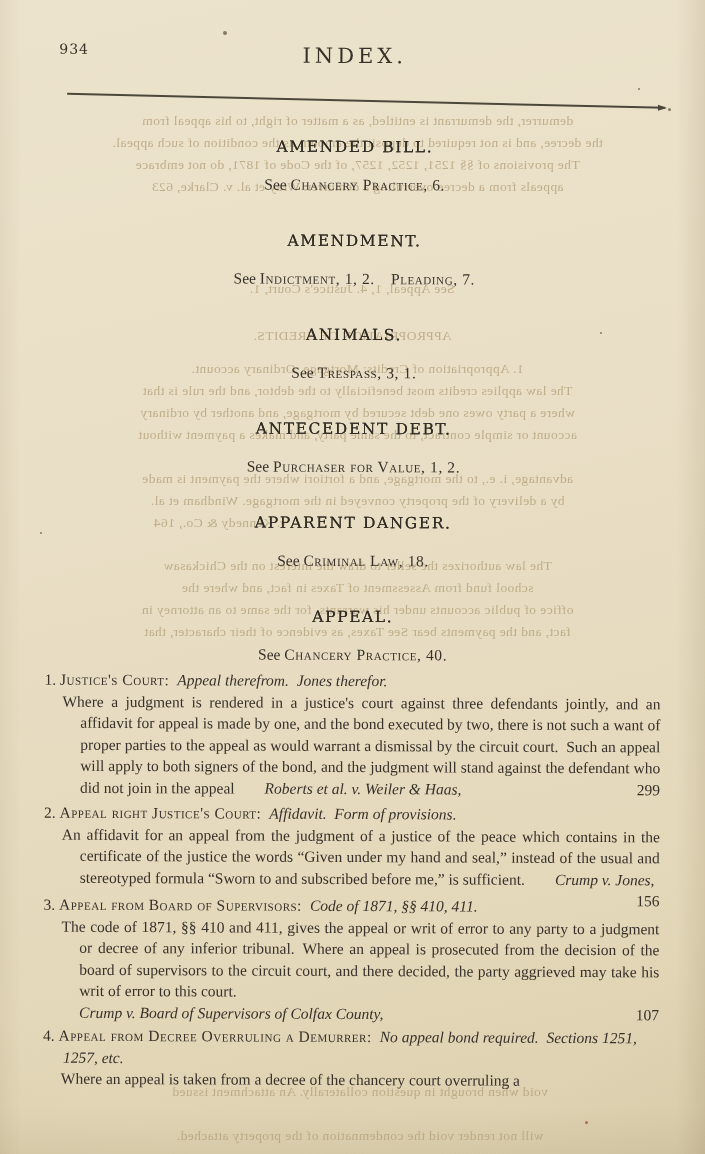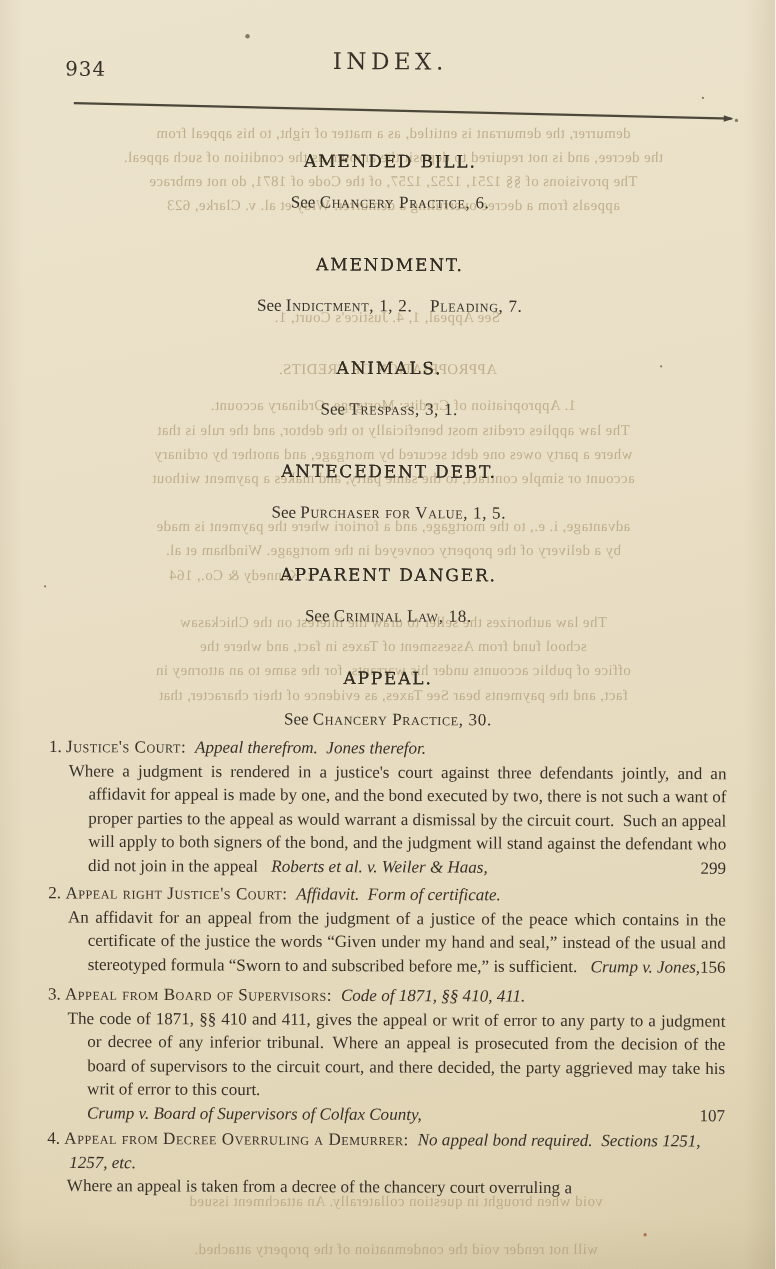--- a/index.html
+++ b/index.html
@@ -15,21 +15,21 @@
           linear-gradient(0deg, rgba(110,88,48,.07) 0, rgba(110,88,48,0) 4%);}
   
   .bleed-layer{position:absolute;inset:0;z-index:1;}
   .bleed-line{position:absolute;transform:scaleX(-1);
         font:13.5px "Liberation Serif",serif;color:#b5a27c;opacity:.8;
         filter:blur(.45px);white-space:nowrap;overflow:hidden;
         text-align:center;letter-spacing:.4px;}
   
   .content{position:absolute;inset:0;z-index:2;transform:rotate(.25deg);}
   .header{position:relative;height:0;}
-  .pagenum{position:absolute;left:57px;top:54px;font-size:18px;letter-spacing:1px;
+  .pagenum{position:absolute;left:57px;top:42px;font-size:14px;letter-spacing:1px;
         font-family:"DejaVu Serif",serif;}
   .title{position:absolute;left:0;right:0;top:44px;margin:0;text-align:center;
         font-family:"DejaVu Serif",serif;font-size:21px;font-weight:normal;
         letter-spacing:4px;}
   .rule{position:absolute;left:65px;top:94px;width:598px;height:2px;
         background:#4c473b;transform:rotate(1.1deg);transform-origin:left center;}
   .rule-tip{position:absolute;right:-2px;top:-2px;width:0;height:0;
         border-left:9px solid #4c473b;border-top:3px solid transparent;
         border-bottom:3px solid transparent;}
   .sections{padding:100px 44px 0 45px;}
@@ -43,21 +43,21 @@
   .entry{margin-top:4px;}
   .entry:nth-of-type(1){margin-top:6px;}
   .entry:nth-of-type(3){margin-top:6px;}
   .entry:nth-of-type(4){margin-top:2px;}
   .entry-head{font-size:15.5px;line-height:21.5px;
         padding-left:20px;text-indent:-20px;}
   .entry-label{font-variant:small-caps;letter-spacing:.5px;}
   .entry-subtitle{font-style:italic;margin-left:8px;}
   .entry-body{margin:0;font-size:15.5px;line-height:21.5px;text-align:justify;
         padding-left:36px;text-indent:-18px;}
-  .cite{font-style:italic;margin-left:12px;}
+  .cite{font-style:italic;margin-left:30px;}
   .cite-line{display:block;text-indent:0;}
   .pageref{float:right;font-style:normal;}
   
   .speck{position:absolute;background:#6b5f48;border-radius:50%;opacity:.8;z-index:3;}
   .speck:nth-of-type(1){left:223px;top:31px;width:4px;height:4px;}
   .speck:nth-of-type(2){left:638px;top:88px;width:2px;height:2px;}
   .speck:nth-of-type(3){left:668px;top:108px;width:3px;height:3px;}
   .speck:nth-of-type(4){left:40px;top:532px;width:2px;height:2px;}
   .speck:nth-of-type(5){left:600px;top:332px;width:2px;height:2px;}
   .speck:nth-of-type(6){left:585px;top:1121px;width:3px;height:3px;background:#a5552f;}
@@ -112,41 +112,41 @@
       <section>
         <h2 class="sec-heading">AMENDMENT.</h2>
         <p class="see-line"><span>See</span> <span class="see-ref">Indictment, 1, 2. Pleading, 7.</span></p>
       </section>
       <section>
         <h2 class="sec-heading">ANIMALS.</h2>
         <p class="see-line"><span>See</span> <span class="see-ref">Trespass, 3, 1.</span></p>
       </section>
       <section>
         <h2 class="sec-heading">ANTECEDENT DEBT.</h2>
-        <p class="see-line"><span>See</span> <span class="see-ref">Purchaser for Value, 1, 5.</span></p>
+        <p class="see-line"><span>See</span> <span class="see-ref">Purchaser for Value, 1, 2.</span></p>
       </section>
       <section>
         <h2 class="sec-heading">APPARENT DANGER.</h2>
         <p class="see-line"><span>See</span> <span class="see-ref">Criminal Law, 18.</span></p>
       </section>
       <section>
         <h2 class="sec-heading">APPEAL.</h2>
-        <p class="see-line"><span>See</span> <span class="see-ref">Chancery Practice, 30.</span></p>
+        <p class="see-line"><span>See</span> <span class="see-ref">Chancery Practice, 40.</span></p>
       </section>
     </div>
 
     <div class="entries">
 
       <div class="entry">
         <div class="entry-head"><span>1.</span> <span class="entry-label">Justice's Court:</span><span class="entry-subtitle">Appeal therefrom. Jones therefor.</span></div>
         <p class="entry-body"><span>Where a judgment is rendered in a justice's court against three defendants jointly, and an affidavit for appeal is made by one, and the bond executed by two, there is not such a want of proper parties to the appeal as would warrant a dismissal by the circuit court. Such an appeal will apply to both signers of the bond, and the judgment will stand against the defendant who did not join in the appeal</span><span class="cite">Roberts et al. v. Weiler &amp; Haas,</span><span class="pageref">299</span></p>
       </div>
 
       <div class="entry">
-        <div class="entry-head"><span>2.</span> <span class="entry-label">Appeal right Justice's Court:</span><span class="entry-subtitle">Affidavit. Form of certificate.</span></div>
+        <div class="entry-head"><span>2.</span> <span class="entry-label">Appeal right Justice's Court:</span><span class="entry-subtitle">Affidavit. Form of provisions.</span></div>
         <p class="entry-body"><span>An affidavit for an appeal from the judgment of a justice of the peace which contains in the certificate of the justice the words “Given under my hand and seal,” instead of the usual and stereotyped formula “Sworn to and subscribed before me,” is sufficient.</span><span class="cite">Crump v. Jones,</span><span class="pageref">156</span></p>
       </div>
 
       <div class="entry">
         <div class="entry-head"><span>3.</span> <span class="entry-label">Appeal from Board of Supervisors:</span><span class="entry-subtitle">Code of 1871, §§ 410, 411.</span></div>
         <p class="entry-body"><span>The code of 1871, §§ 410 and 411, gives the appeal or writ of error to any party to a judgment or decree of any inferior tribunal. Where an appeal is prosecuted from the decision of the board of supervisors to the circuit court, and there decided, the party aggrieved may take his writ of error to this court.</span><span class="cite-line"><span class="cite" style="margin-left:0">Crump v. Board of Supervisors of Colfax County,</span><span class="pageref">107</span></span></p>
       </div>
 
       <div class="entry">
         <div class="entry-head"><span>4.</span> <span class="entry-label">Appeal from Decree Overruling a Demurrer:</span><span class="entry-subtitle">No appeal bond required. Sections 1251, 1257, etc.</span></div>

